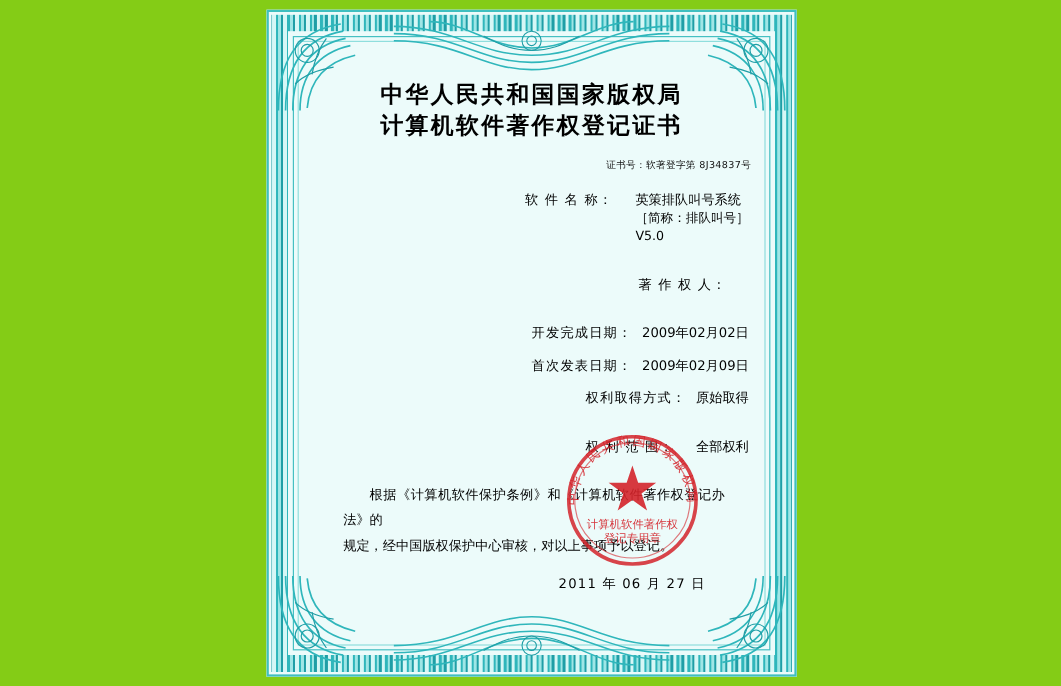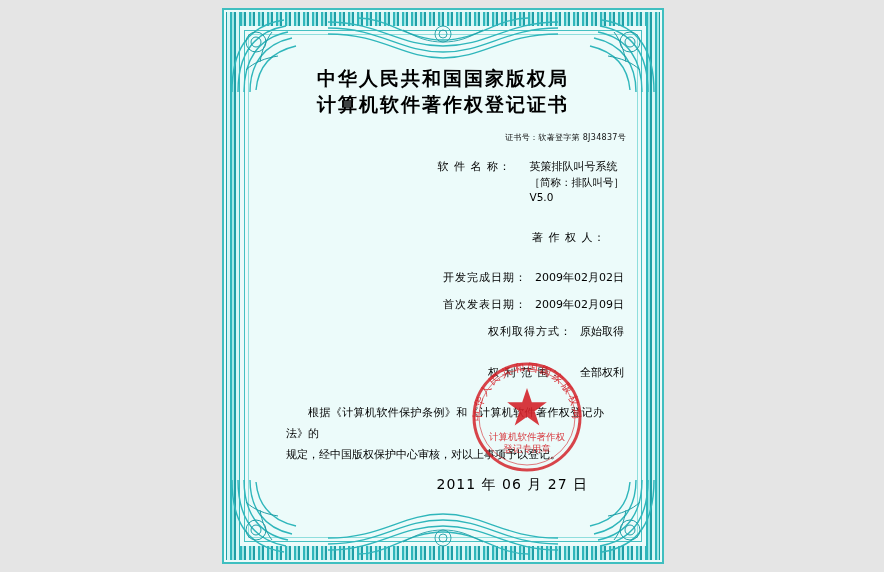--- a/index.html
+++ b/index.html
@@ -11,21 +11,21 @@
     width: 884px;
     height: 572px;
     overflow: hidden;
     font-family: "DejaVu Sans", "Liberation Sans", sans-serif;
   }
 
   .page {
     position: relative;
     width: 884px;
     height: 572px;
-    background: #e5e5e5;
+    background: #84cc16;
   }
 
   
   .certificate {
     position: absolute;
     left: 222px;
     top: 8px;
     width: 442px;
     height: 556px;
     background: #ecfbfa;
@@ -196,21 +196,21 @@
     bottom: 58px;
     width: 118px;
     height: 118px;
   }
   .seal-wrap svg { display:block; }
 
   .date-line {
     position: absolute;
     right: 46px;
     bottom: 40px;
-    font-size: 14px;
+    font-size: 11px;
     color: #000;
     letter-spacing: 1px;
     white-space: nowrap;
     text-align: right;
   }
 </style>
 </head>
 <body>
 
 <div class="page">

